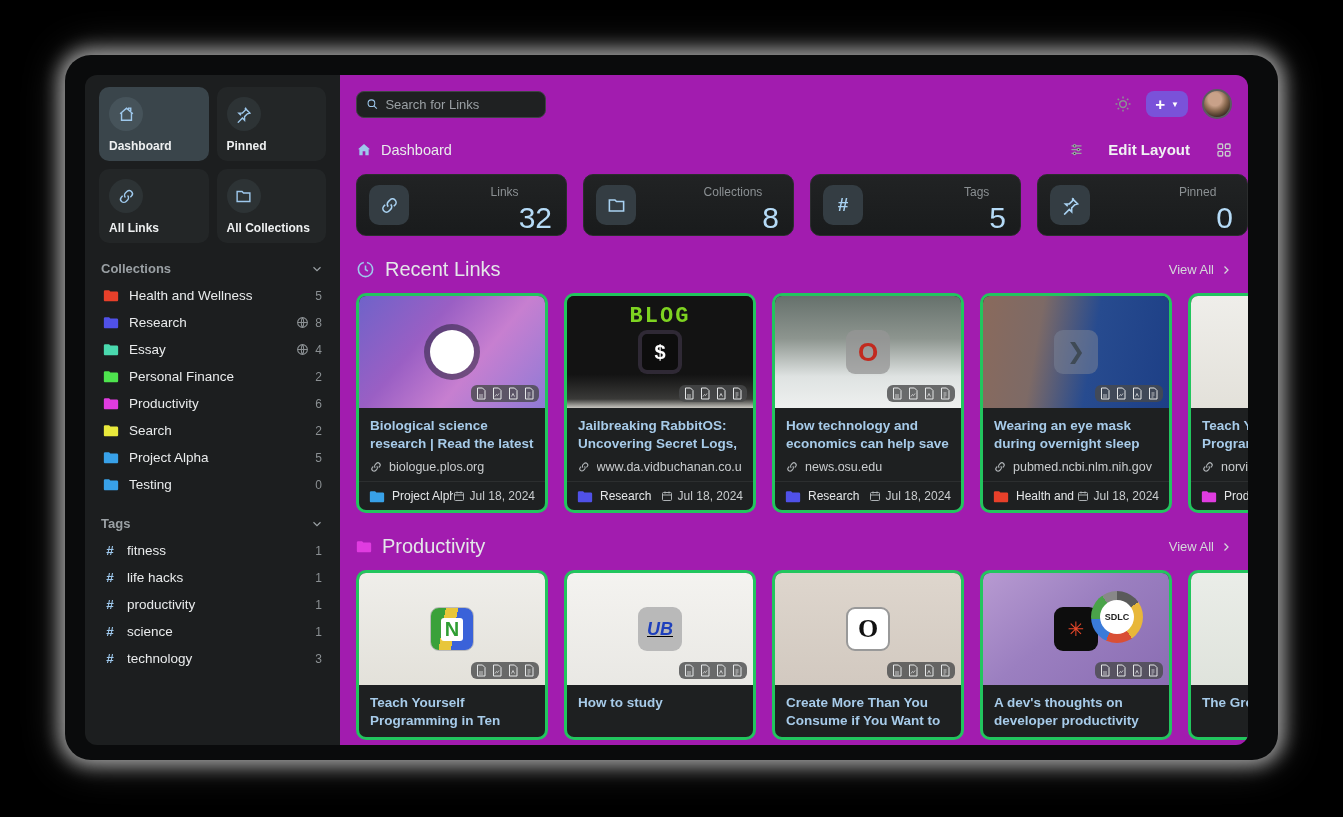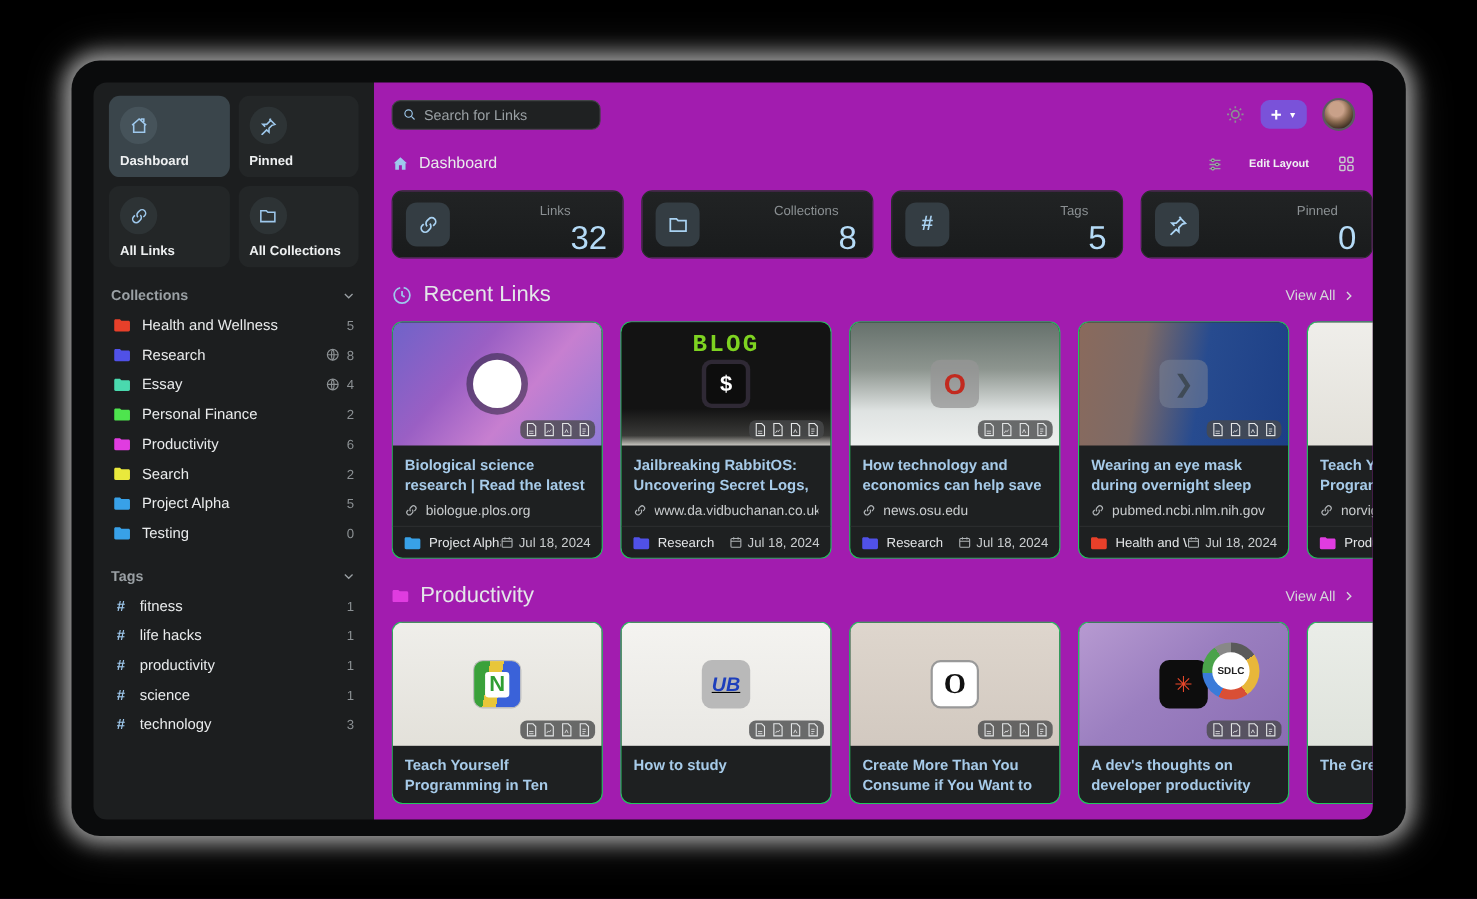--- a/index.html
+++ b/index.html
@@ -52,21 +52,21 @@
   .add-btn .caret { font-size:8px; }
   .avatar { width:30px; height:30px; border-radius:50%; border:2px solid #5a5d5f; cursor:pointer;
     background:radial-gradient(circle at 42% 32%, #c9a189 0 28%, #8a6a50 50%, #3a2c20 78%, #1c1714 100%); }
 
   .page-head { display:flex; align-items:center; justify-content:space-between;
     margin:22px 0 0; padding-right:16px; }
   .page-title-wrap { display:flex; align-items:center; gap:9px; color:#9ec8ec; }
   .page-title { color:#e9ebec; font-size:14.5px; }
   .layout-actions { display:flex; align-items:center; gap:26px; }
   .edit-layout { display:flex; align-items:center; gap:24px; background:none; border:none;
-    color:#f0f2f3; font-size:10px; font-weight:700; cursor:pointer; font-family:inherit; }
+    color:#f0f2f3; font-size:15px; font-weight:700; cursor:pointer; font-family:inherit; }
   .edit-layout svg { color:#9aa0a4; }
 
   .stats { display:flex; gap:16px; margin-top:16px; width:892px; }
   .stat-card { flex:1; height:62px; border-radius:10px; border:1px solid #2b2d2e;
     background:linear-gradient(180deg,#212324,#191b1c); padding:10px 14px 8px 12px;
     display:flex; justify-content:space-between; cursor:pointer; }
   .stat-ico { width:40px; height:40px; border-radius:10px; background:#343d43;
     display:flex; align-items:center; justify-content:center; color:#a9d2f2; }
   .stat-right { text-align:right; display:flex; justify-content:space-between; }
   .stat-label { color:#8b9093; font-size:12px; }
@@ -74,21 +74,21 @@
 
   .section-head { display:flex; align-items:center; justify-content:space-between;
     margin:22px 0 12px; padding-right:16px; }
   .section-title { display:flex; align-items:center; gap:10px; color:#e4e7e9;
     font-size:20px; font-weight:300; }
   .section-title .s-ico { color:#9ec8ec; display:flex; }
   .view-all { display:flex; align-items:center; gap:6px; background:none; border:none;
     color:#d5d8da; font-size:13px; cursor:pointer; font-family:inherit; }
 
   .card-row { display:flex; gap:16px; width:892px; overflow:hidden; }
-  .link-card { flex:0 0 192px; width:192px; background:#1e2021; border:1px solid #22c55e;
+  .link-card { flex:0 0 192px; width:192px; background:#1e2021; border:3px solid #22c55e;
     border-radius:10px; overflow:hidden; cursor:pointer; }
   .thumb { height:112px; position:relative; display:flex; align-items:center; justify-content:center; }
   .thumb .bigtext { position:absolute; top:8px; left:0; right:0; text-align:center;
     font-family:"Liberation Mono","DejaVu Sans Mono",monospace; font-weight:700;
     font-size:22px; color:#7ed321; letter-spacing:2px; }
   .logo-tile { width:44px; height:44px; border-radius:9px; display:flex; align-items:center;
     justify-content:center; font-weight:700; font-size:20px; }
   .doc-pill { position:absolute; right:6px; bottom:6px; background:rgba(72,74,75,0.8);
     border-radius:6px; padding:2px 4px; display:flex; gap:4px; }
   .doc-pill svg { color:#e4e6e7; }

